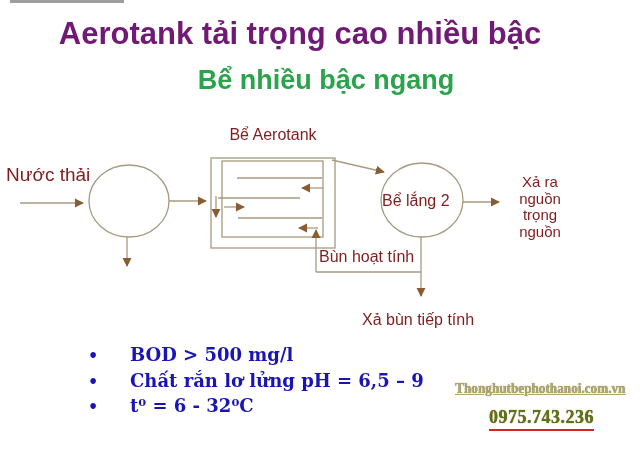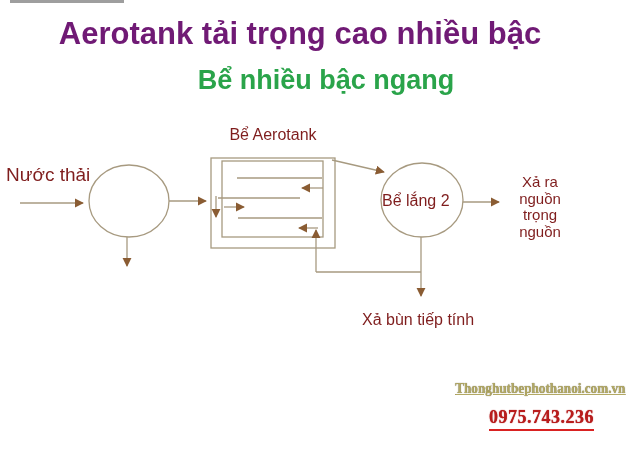--- a/index.html
+++ b/index.html
@@ -41,21 +41,21 @@
   .wm-site{
     position:absolute;right:15px;top:380px;
     font-family:"Liberation Serif",serif;font-weight:bold;font-size:15px;
     color:#b3a964;text-decoration:underline;white-space:nowrap;
     transform:scaleX(0.88);transform-origin:100% 50%;
     text-shadow:0 0 1px #55502a;
   }
   .wm-phone{
     position:absolute;left:489px;top:407px;
     font-family:"Liberation Serif",serif;font-weight:bold;font-size:18px;
-    color:#b91c1c;letter-spacing:.5px;border-bottom:2px solid #d92222;
+    color:#4d7c0f;letter-spacing:.5px;border-bottom:2px solid #d92222;
     padding-bottom:1px;white-space:nowrap;text-shadow:0 0 1px #a31212;
   }
 </style>
 </head>
 <body>
 
 <div class="slide">
   <div class="top-edge"></div>
 
   <h1 class="title">Aerotank tải trọng cao nhiều bậc</h1>
@@ -102,18 +102,24 @@
 
   <div class="lbl lbl-influent">Nước thải</div>
   <div class="lbl lbl-tank">Bể Aerotank</div>
   <div class="lbl lbl-c2">Bể lắng 2</div>
   <div class="lbl lbl-effluent">
     <div>Xả ra</div>
     <div>nguồn</div>
     <div>trọng</div>
     <div>nguồn</div>
   </div>
+  <div class="lbl lbl-return">Bùn hoạt tính</div>
   <div class="lbl lbl-waste">Xả bùn tiếp tính</div>
 
+  <ul class="params">
+    <li><span class="dot">•</span><span>BOD &gt; 500 mg/l</span></li>
+    <li><span class="dot">•</span><span>Chất rắn lơ lửng pH = 6,5 – 9</span></li>
+    <li><span class="dot">•</span><span>t⁰ = 6 - 32⁰C</span></li>
+  </ul>
 
   <div class="wm-site">Thonghutbephothanoi.com.vn</div>
   <div class="wm-phone">0975.743.236</div>
 </div>
 
 </body></html>

